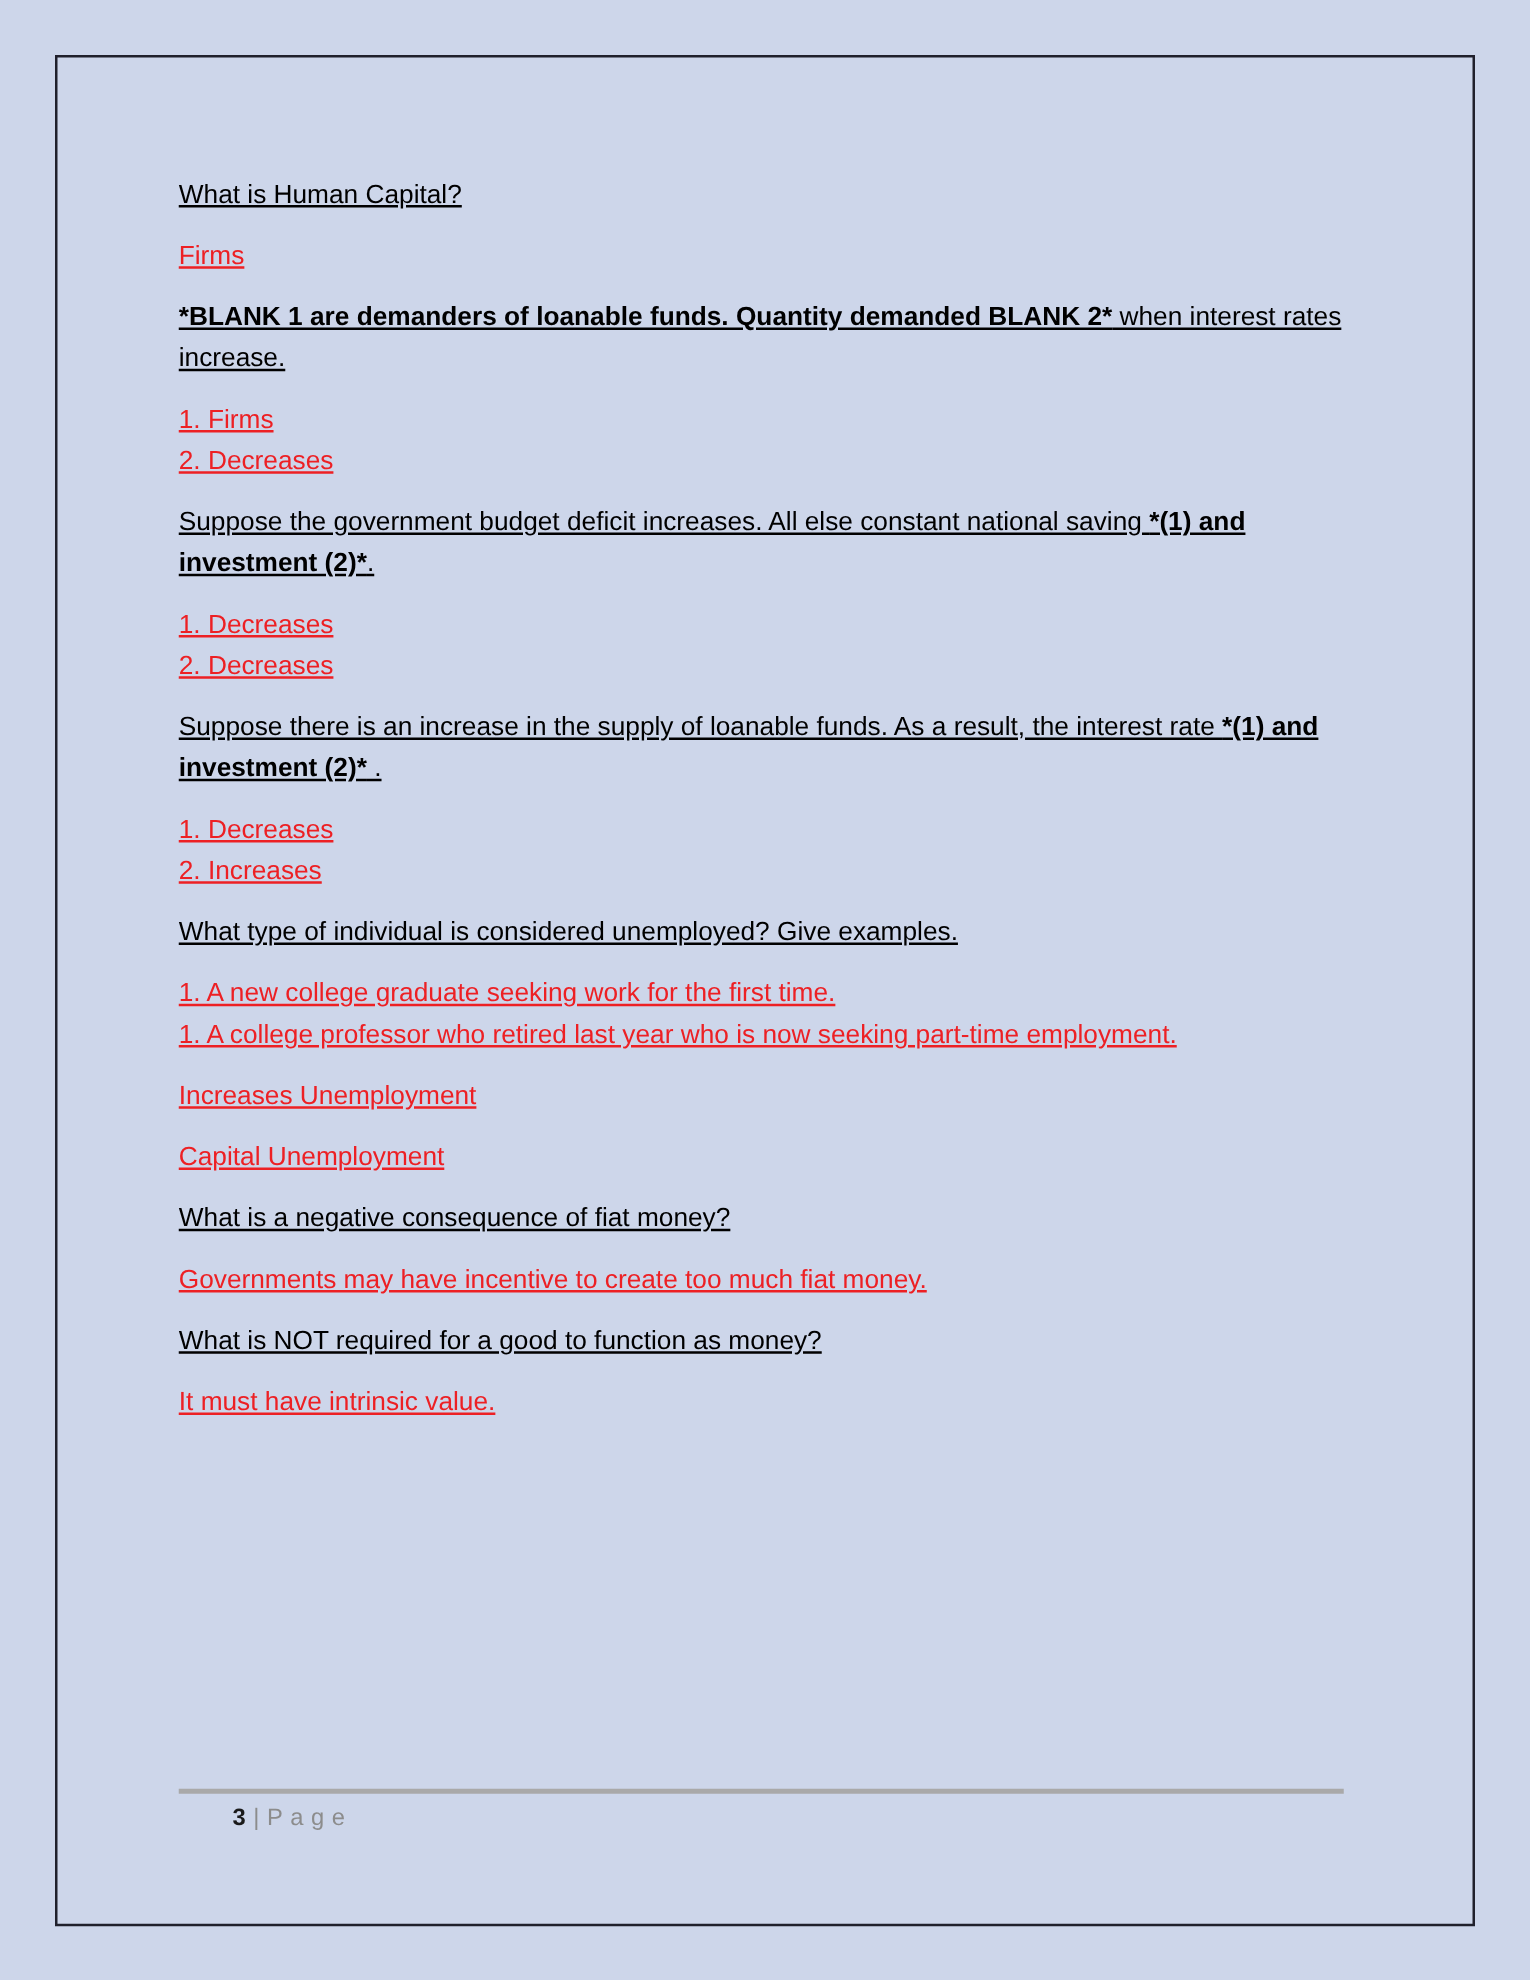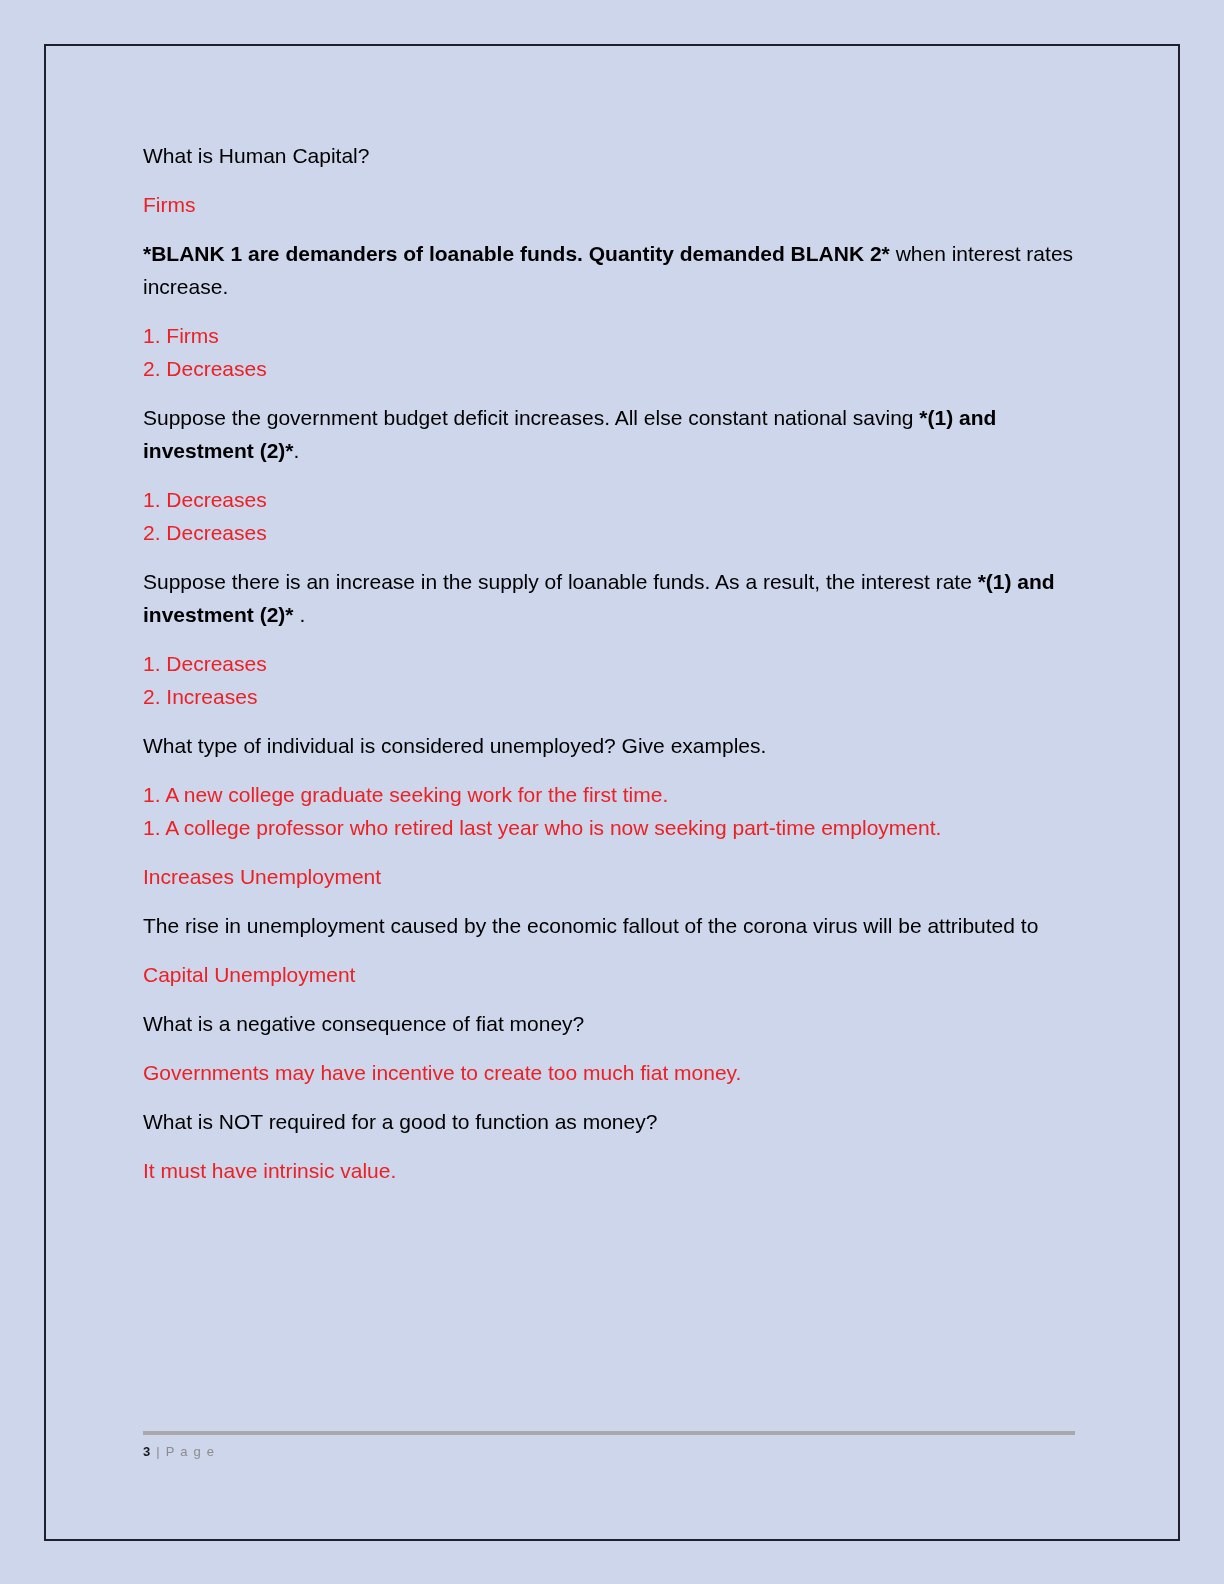--- a/index.html
+++ b/index.html
@@ -22,37 +22,38 @@
   }
   .content{
     position:absolute;
     left:143px;
     top:139px;
     width:932px;
     font-size:21px;
     line-height:33px;
     color:var(--q,#000000);
   }
-  .content p{margin:0 0 16px 0;}
+  .content p{margin:0 0 16px 0;text-decoration:underline;}
   .content p.answer{color:var(--a,#ed2024);}
   .b{font-weight:bold;}
   .footer{
     position:absolute;
     left:143px;
     top:1431px;
     width:932px;
   }
   .footer-rule{
     height:4px;
     background:var(--rule,#a9a9a9);
     margin-bottom:9px;
   }
   .footer-text{
-    font-size:13px;
+    font-size:19px;
     color:var(--gray,#8c8c8c);
+    margin-left:43px;
   }
   .page-num{
     color:#1a1a1a;
     font-weight:bold;
     margin-right:6px;
   }
   .footer-sep{margin-right:6px;}
   .page-label{letter-spacing:6px;}
 </style>
 </head>
@@ -65,21 +66,20 @@
     <p class="answer"><span>Firms</span></p>
     <p class="question"><span class="b">*BLANK 1 are demanders of loanable funds. Quantity demanded BLANK 2*</span><span> when interest rates increase.</span></p>
     <p class="answer"><span>1. Firms</span><br><span>2. Decreases</span></p>
     <p class="question"><span>Suppose the government budget deficit increases. All else constant national saving </span><span class="b">*(1) and investment (2)*</span><span>.</span></p>
     <p class="answer"><span>1. Decreases</span><br><span>2. Decreases</span></p>
     <p class="question"><span>Suppose there is an increase in the supply of loanable funds. As a result, the interest rate </span><span class="b">*(1) and investment (2)*</span><span> .</span></p>
     <p class="answer"><span>1. Decreases</span><br><span>2. Increases</span></p>
     <p class="question"><span>What type of individual is considered unemployed? Give examples.</span></p>
     <p class="answer"><span>1. A new college graduate seeking work for the first time.</span><br><span>1. A college professor who retired last year who is now seeking part-time employment.</span></p>
     <p class="answer"><span>Increases Unemployment</span></p>
-    <p class="question"><span>The rise in unemployment caused by the economic fallout of the corona virus will be attributed to</span></p>
     <p class="answer"><span>Capital Unemployment</span></p>
     <p class="question"><span>What is a negative consequence of fiat money?</span></p>
     <p class="answer"><span>Governments may have incentive to create too much fiat money.</span></p>
     <p class="question"><span>What is NOT required for a good to function as money?</span></p>
     <p class="answer"><span>It must have intrinsic value.</span></p>
   </div>
 
 <div class="footer">
   <div class="footer-rule"></div>
   <div class="footer-text">

